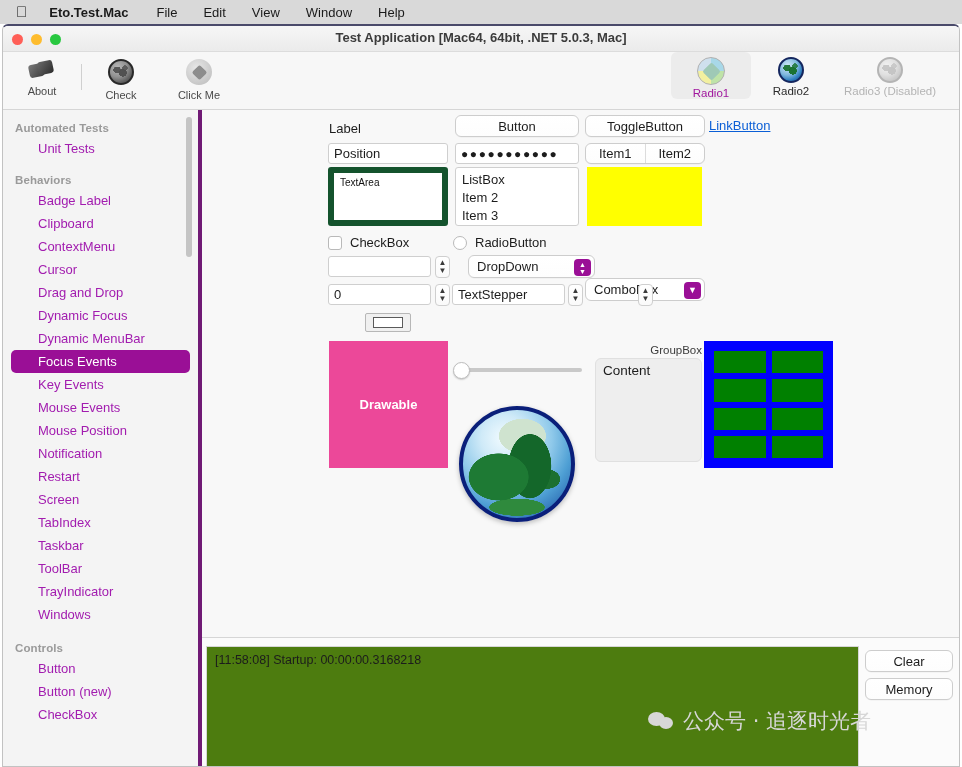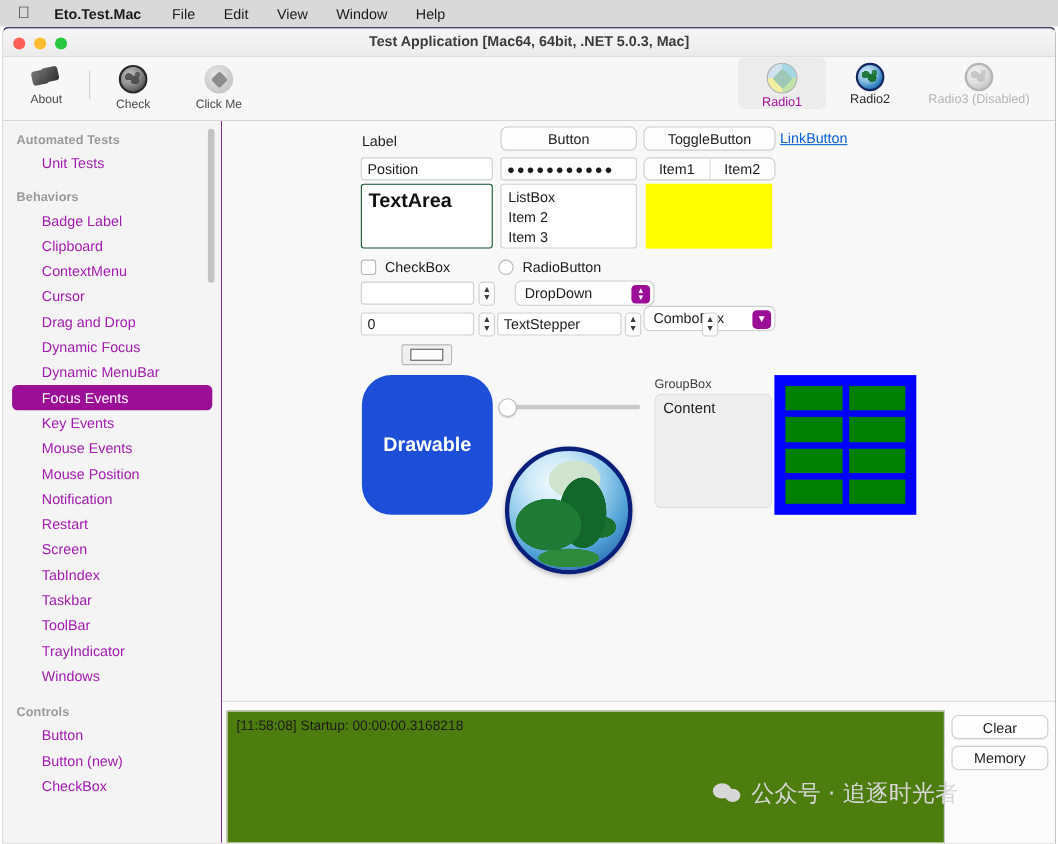--- a/index.html
+++ b/index.html
@@ -120,21 +120,21 @@
     content:""; position:absolute; width:13px; height:13px; background:#9fc9b6;
     transform: rotate(45deg); border-radius:2px;
   }
 
   
   .bodysplit { position: relative; height: 657px; width: 100%; display:flex; }
 
   
   .sidebar {
     width: 199px; height: 100%; background: #f4f4f4;
-    border-right: 1px solid #701a75;
+    border-right: 4px solid #701a75;
     position: relative; overflow: hidden;
     padding-top: 6px;
   }
   .sb-group {
     font-size: 11.5px; color: #9a9a9a; font-weight: bold;
     padding: 6px 0 3px 12px; letter-spacing: .1px;
   }
   .sb-item {
     font-size: 13px; color: #a21caf; padding: 4px 0 4px 27px;
     margin: 0 8px; border-radius: 5px; white-space: nowrap;
@@ -165,22 +165,22 @@
   }
   .linkbtn { font-size: 13px; color: #0b5fd6; text-decoration: underline; }
 
   .tbox {
     background:#fff; border: 1px solid #cfcfcf; border-radius: 3px;
     font-size: 13px; color:#1c1c1c; padding: 2px 5px;
     display:flex; align-items:center;
   }
   .tbox.pwd { letter-spacing: 1.6px; font-size: 12px; }
   .tarea {
-    background:#fff; border:1px solid #14532d; border-radius: 3px;
-    font-size: 18px; color:#111; padding: 4px 6px; font-weight: bold;
+    background:#fff; border:6px solid #14532d; border-radius: 3px;
+    font-size: 10px; color:#111; padding: 4px 6px;
   }
   .listbox {
     background:#fff; border:1px solid #cfcfcf; border-radius: 3px;
     font-size: 13px; color:#1c1c1c; padding: 3px 6px;
   }
   .listbox div { line-height: 18px; }
   .yellowpanel { background: #ffff00; }
 
   .segmented {
     display:flex; border:1px solid #cdcdcd; border-radius:6px; overflow:hidden;
@@ -226,38 +226,38 @@
   .colorpick {
     border: 1px solid #b7b7b7; background:#f0f0f0; border-radius:2px;
     display:flex; align-items:center; justify-content:center;
   }
   .colorpick .inner { width: 30px; height: 11px; border:1px solid #5a5a5a; background:#fff;}
 
   .slider { position:relative; }
   .slider .track { position:absolute; left:12px; right:0; top:6px; height:4px; background:#c9c9c9; border-radius:2px;}
   .slider .knob { position:absolute; left:0; top:0; width:17px; height:17px; border-radius:50%; background:#fff; border:1px solid #bdbdbd; box-shadow:0 1px 1.5px rgba(0,0,0,.18);}
 
-  .drawable { background:#1d4ed8; display:flex; align-items:center; justify-content:center; color:#fff; font-size:18px; font-weight:bold;border-radius:27px;}
+  .drawable { background:#ec4899; display:flex; align-items:center; justify-content:center; color:#fff; font-size:13px; font-weight:bold;}
   .bigglobe {
     border-radius:50%; border:4px solid #0a1f7a;
     background: radial-gradient(circle at 38% 26%, #f2fbff 0%, #cfeaf8 22%, #8fc9ea 46%, #4e9fd4 66%, #2f6fb5 84%, #17397e 100%);
     position:relative; overflow:hidden;
     box-shadow: 0 2px 5px rgba(0,0,0,.25);
   }
   .bigglobe::after{
     content:""; position:absolute; inset:0;
     background:
       radial-gradient(ellipse 28% 22% at 33% 62%, #1e7a34 0 98%, transparent 100%),
       radial-gradient(ellipse 20% 30% at 62% 52%, #14672a 0 98%, transparent 100%),
       radial-gradient(ellipse 22% 16% at 55% 24%, #cfe3cf 0 98%, transparent 100%),
       radial-gradient(ellipse 12% 9% at 78% 64%, #1c7030 0 98%, transparent 100%),
       radial-gradient(ellipse 26% 8% at 50% 90%, #2f8a3d 0 98%, transparent 100%);
   }
   .groupbox-wrap { position:absolute; }
-  .gb-title { font-size: 11.5px; color:#3b3b3b; margin-bottom:2px;}
+  .gb-title { font-size: 11.5px; color:#3b3b3b; margin-bottom:2px;text-align:right;}
   .gb-body { background:#eeeeee; border:1px solid #e0e0e0; border-radius:6px; font-size:13.5px; color:#1c1c1c; padding:4px 7px;}
   .gridbox { background:#0000ff; display:grid; gap:6px; padding:10px;}
   .gridcell { background:#008000; }
 
   
   .logpane { position:relative; flex:1; display:flex; background:#fbfbfb; }
   .logtext {
     flex:1; background:#4d7c0f; border:1px solid #d6d6d6; margin: 8px 0 0 4px;
     font-size: 12.5px; color:#1c1c1c; padding: 6px 8px; position:relative; overflow:hidden;
   }

